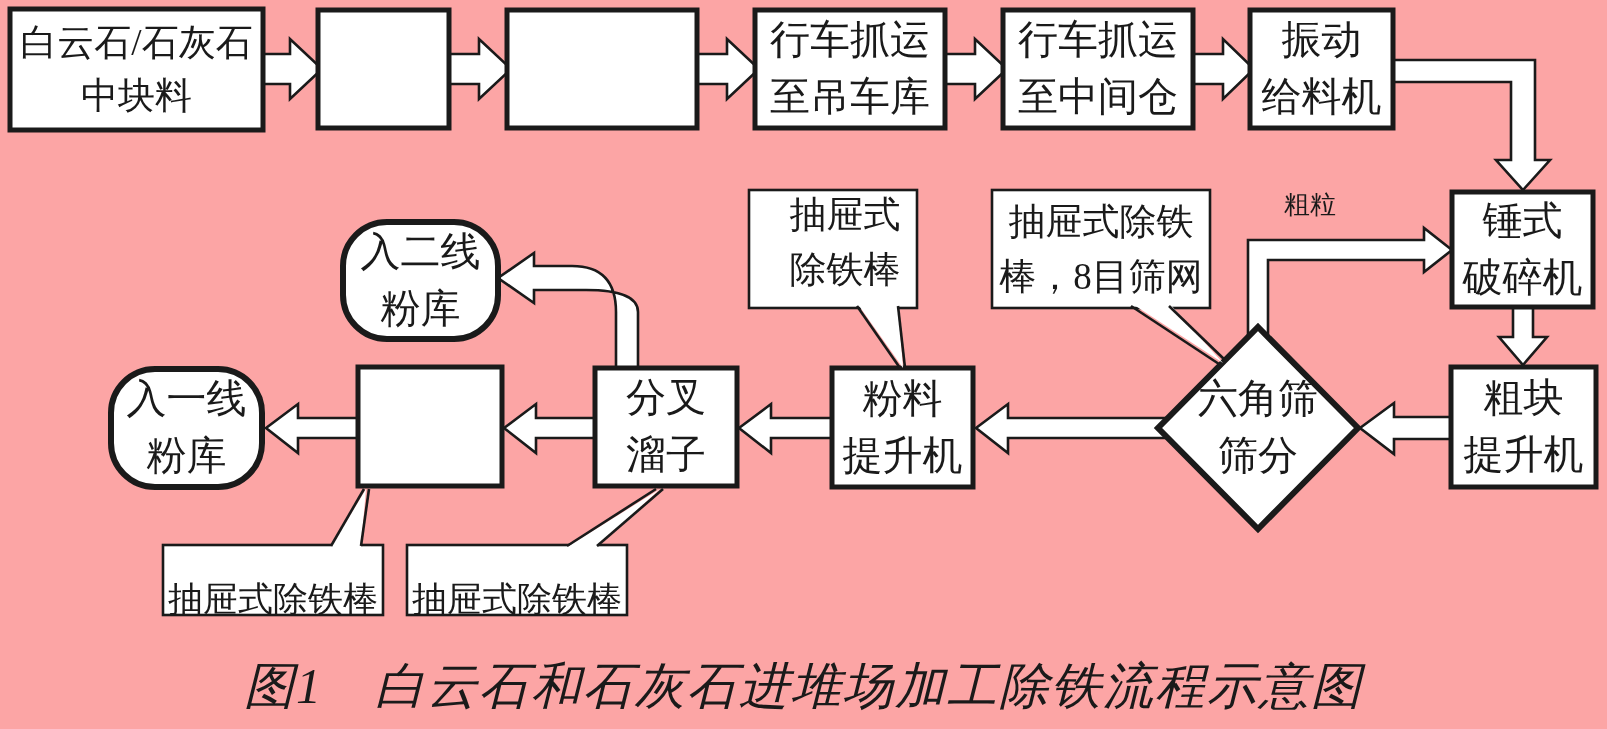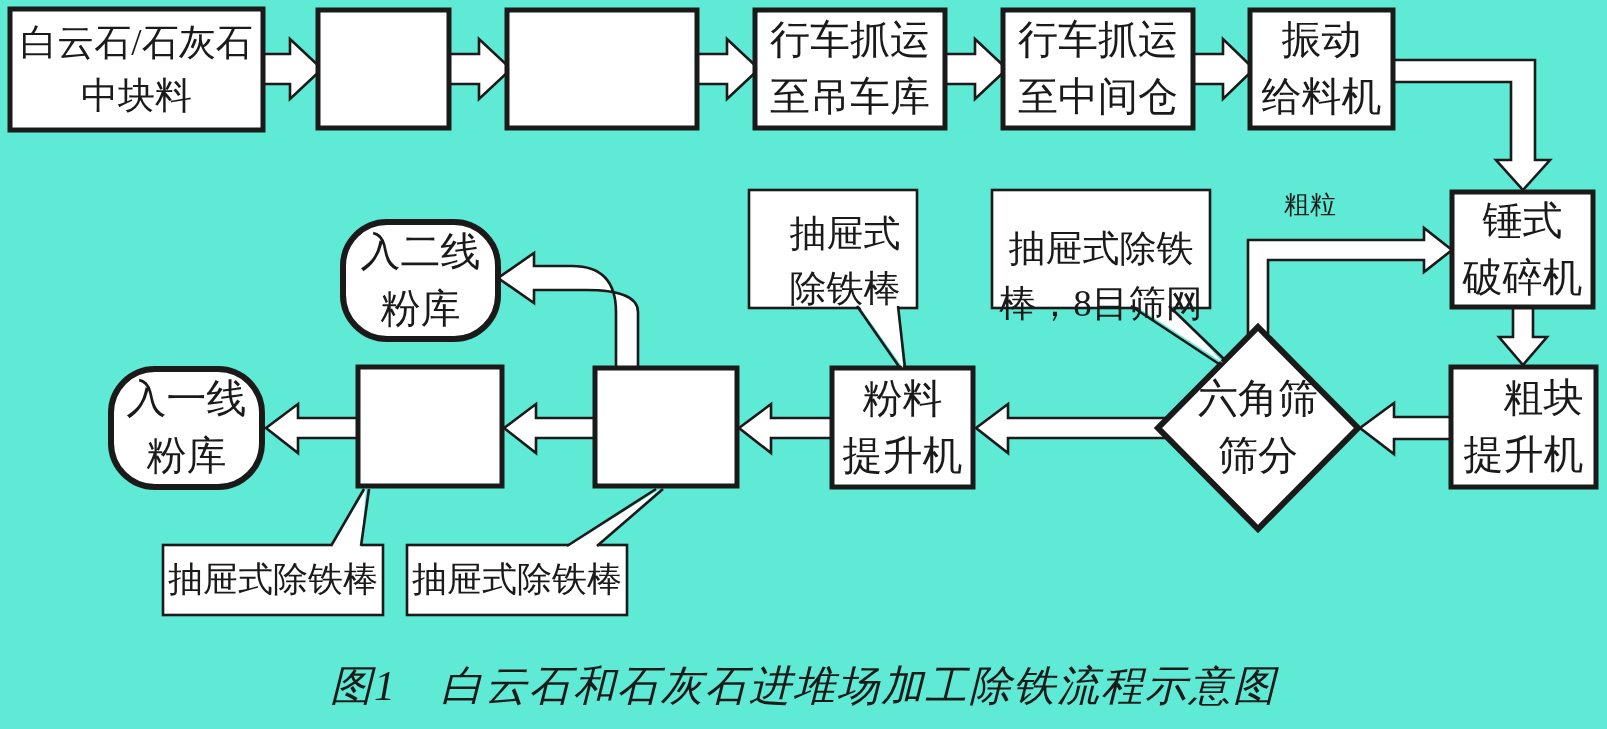--- a/index.html
+++ b/index.html
@@ -1,42 +1,42 @@
 <!DOCTYPE html>
 <html><head>
 <meta charset="utf-8">
 <style>
   html,body{margin:0;padding:0;background:#ffffff;}
   #stage{
     position:relative;
     width:1607px;height:729px;
-    background:#5eead4;
+    background:#fca5a5;
     font-family:"Liberation Serif","DejaVu Serif",serif;
     color:#1a1a1a;
     overflow:hidden;
   }
   #diagram-svg{position:absolute;left:0;top:0;}
   .label{
     position:absolute;
     display:flex;align-items:center;justify-content:center;
     text-align:center;
     white-space:pre-line;
     color:#1a1a1a;
     line-height:1.42;
     pointer-events:none;
   }
   .node-label{font-size:40px;}
   .node-label.small{font-size:37px;}
   .callout-label{font-size:37px;line-height:1.5;}
-  .callout-label.single{font-size:35px;}
+  .callout-label.single{font-size:35px;margin-top:20px;}
   .edge-label{font-size:26px;}
   .caption{
     position:absolute;left:0;top:654px;width:1607px;height:64px;
     display:flex;align-items:center;justify-content:center;
-    font-size:42px;font-style:italic;letter-spacing:2px;color:#1a1a1a;
+    font-size:50px;font-style:italic;letter-spacing:2px;color:#1a1a1a;
   }
 </style>
 </head>
 <body>
 
 <div id="stage">
 
   <svg id="diagram-svg" width="1607" height="729" viewBox="0 0 1607 729">
     <g fill="#ffffff" stroke="#1a1a1a" stroke-width="2.6" stroke-linejoin="miter">
 
@@ -108,34 +108,36 @@
   <div class="label node-label small" style="left:10px;top:9px;width:253px;height:121px;">白云石/石灰石
 中块料</div>
   <div class="label node-label" style="left:755px;top:10px;width:190px;height:118px;">行车抓运
 至吊车库</div>
   <div class="label node-label" style="left:1003px;top:10px;width:190px;height:118px;">行车抓运
 至中间仓</div>
   <div class="label node-label" style="left:1452px;top:192px;width:141px;height:115px;">锤式
 破碎机</div>
   <div class="label node-label" style="left:1250px;top:10px;width:143px;height:118px;">振动
 给料机</div>
-  <div class="label node-label" style="left:1451px;top:367px;width:145px;height:120px;text-align:right;">粗块
+  <div class="label node-label" style="left:1451px;top:367px;width:145px;height:120px;">粗块
 提升机</div>
   <div class="label node-label" style="left:1158px;top:338px;width:200px;height:180px;">六角筛
 筛分</div>
   <div class="label node-label" style="left:832px;top:368px;width:141px;height:119px;">粉料
 提升机</div>
+  <div class="label node-label" style="left:595px;top:368px;width:142px;height:118px;">分叉
+溜子</div>
   <div class="label node-label" style="left:343px;top:222px;width:155px;height:117px;text-align:center;">入二线
 粉库</div>
   <div class="label node-label" style="left:111px;top:369px;width:151px;height:118px;">入一线
 粉库</div>
 
-  <div class="label callout-label" style="left:749px;top:202px;width:192px;height:118px;border-radius:22px;">抽屉式
+  <div class="label callout-label" style="left:749px;top:183px;width:192px;height:118px;border-radius:22px;">抽屉式
 除铁棒</div>
-  <div class="label callout-label" style="left:992px;top:190px;width:218px;height:118px;margin-top:27px;">抽屉式除铁
+  <div class="label callout-label" style="left:992px;top:190px;width:218px;height:118px;">抽屉式除铁
 棒，8目筛网</div>
   <div class="label callout-label single" style="left:163px;top:545px;width:220px;height:70px;">抽屉式除铁棒</div>
   <div class="label callout-label single" style="left:407px;top:545px;width:220px;height:70px;">抽屉式除铁棒</div>
 
   <div class="label edge-label" style="left:1255px;top:182px;width:110px;height:46px;">粗粒</div>
 
   <div class="caption">图1　白云石和石灰石进堆场加工除铁流程示意图</div>
 
 </div>
 

